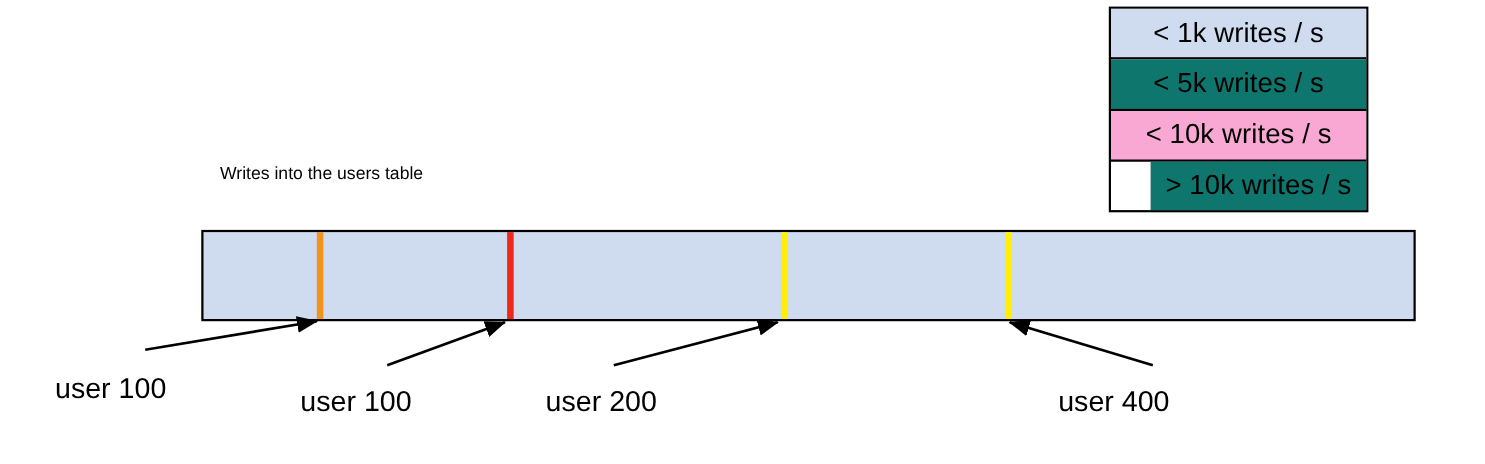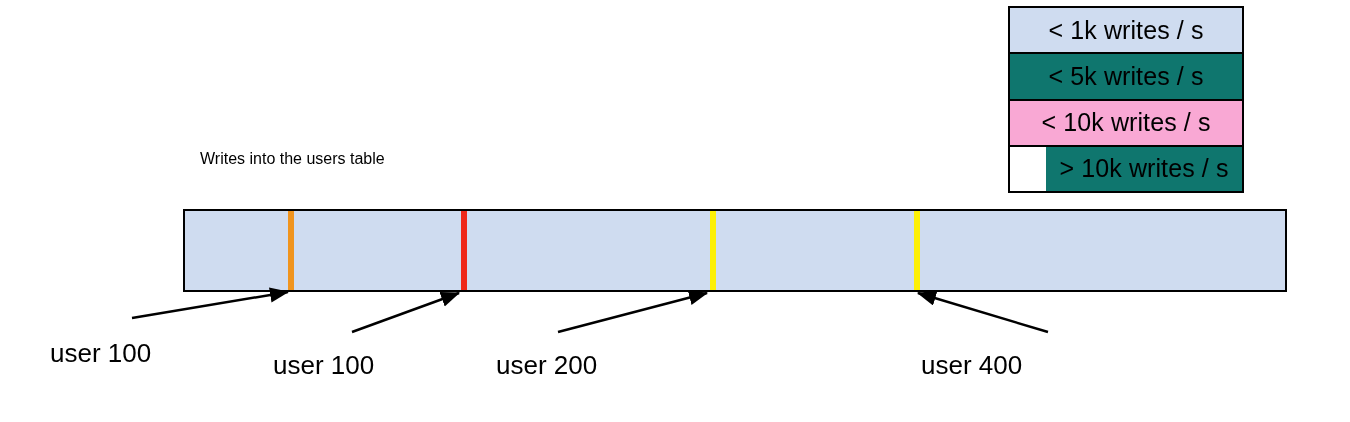--- a/index.html
+++ b/index.html
@@ -128,15 +128,15 @@
     </defs>
     <line x1="132" y1="318" x2="288" y2="292" stroke="#000000" stroke-width="2.4" marker-end="url(#arrowhead)"></line>
     <line x1="352" y1="332" x2="459" y2="293" stroke="#000000" stroke-width="2.4" marker-end="url(#arrowhead)"></line>
     <line x1="558" y1="332" x2="707" y2="293" stroke="#000000" stroke-width="2.4" marker-end="url(#arrowhead)"></line>
     <line x1="1048" y1="332" x2="918" y2="293" stroke="#000000" stroke-width="2.4" marker-end="url(#arrowhead)"></line>
   </svg>
 
   <div class="user-label" style="left:50px;  top:338px;">user 100</div>
   <div class="user-label" style="left:273px; top:350px;">user 100</div>
   <div class="user-label" style="left:496px; top:350px;">user 200</div>
-  <div class="user-label" style="left:921px; top:350px;">user 400</div>
+  <div class="user-label" style="left:962px; top:350px;">user 400</div>
 
 </div>
 
 </body></html>

